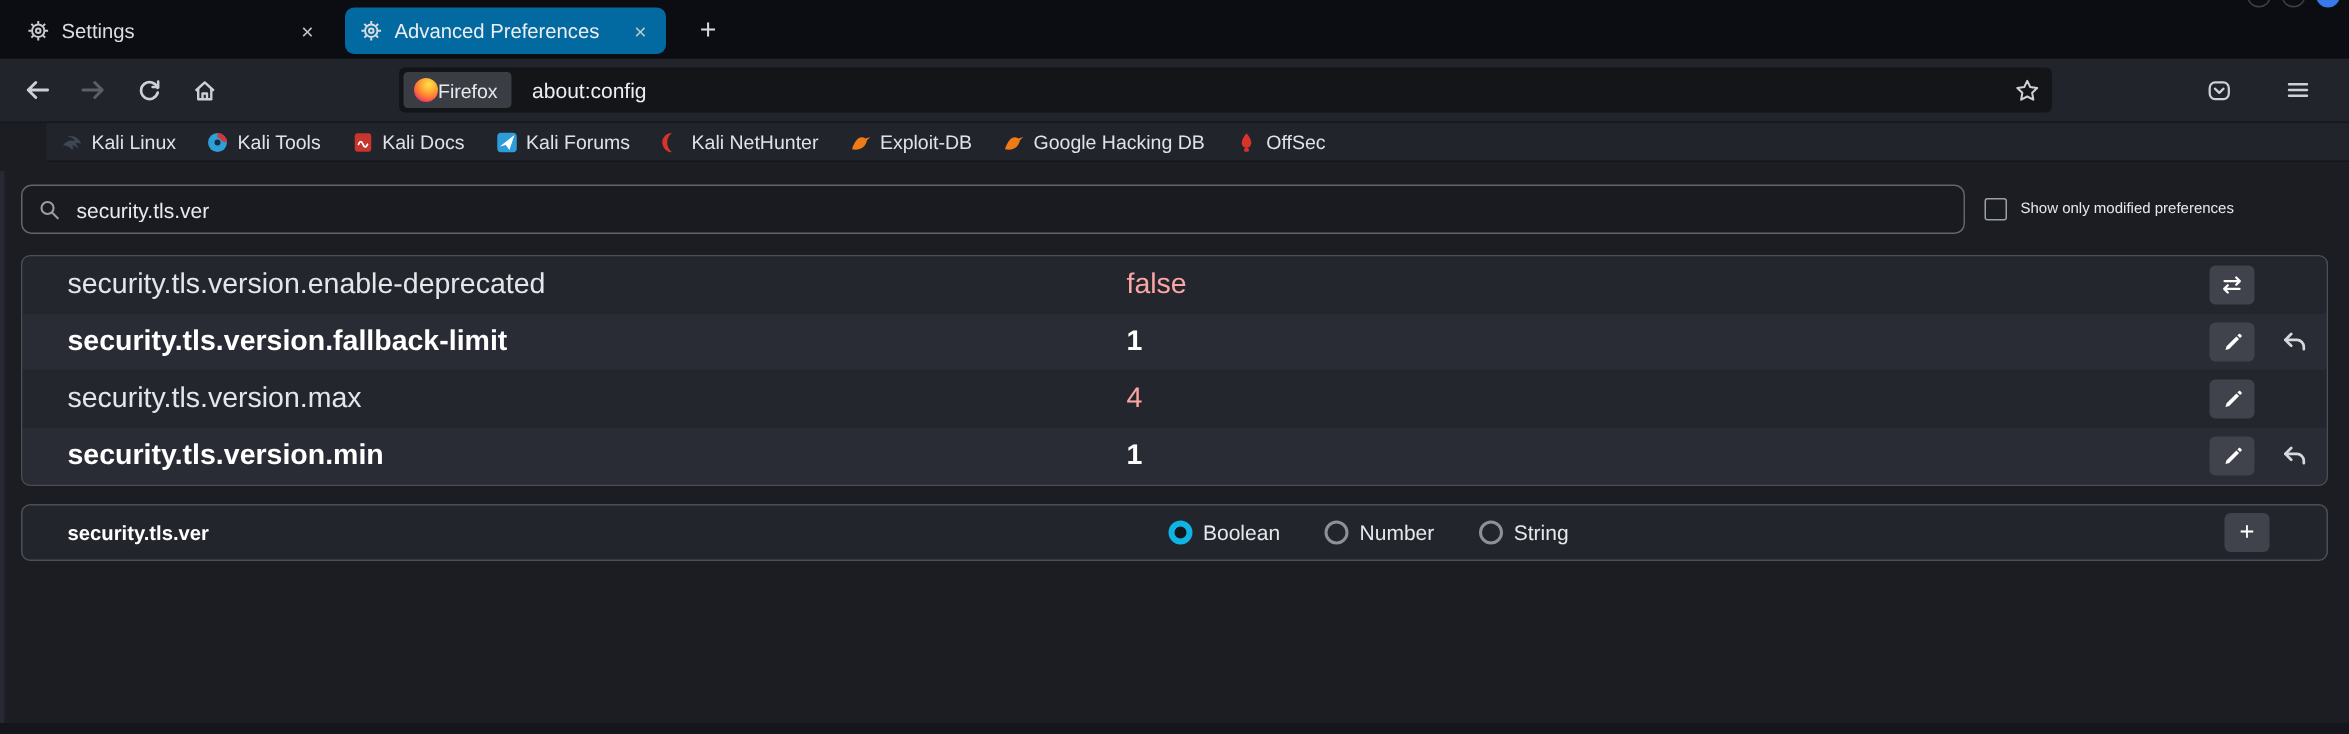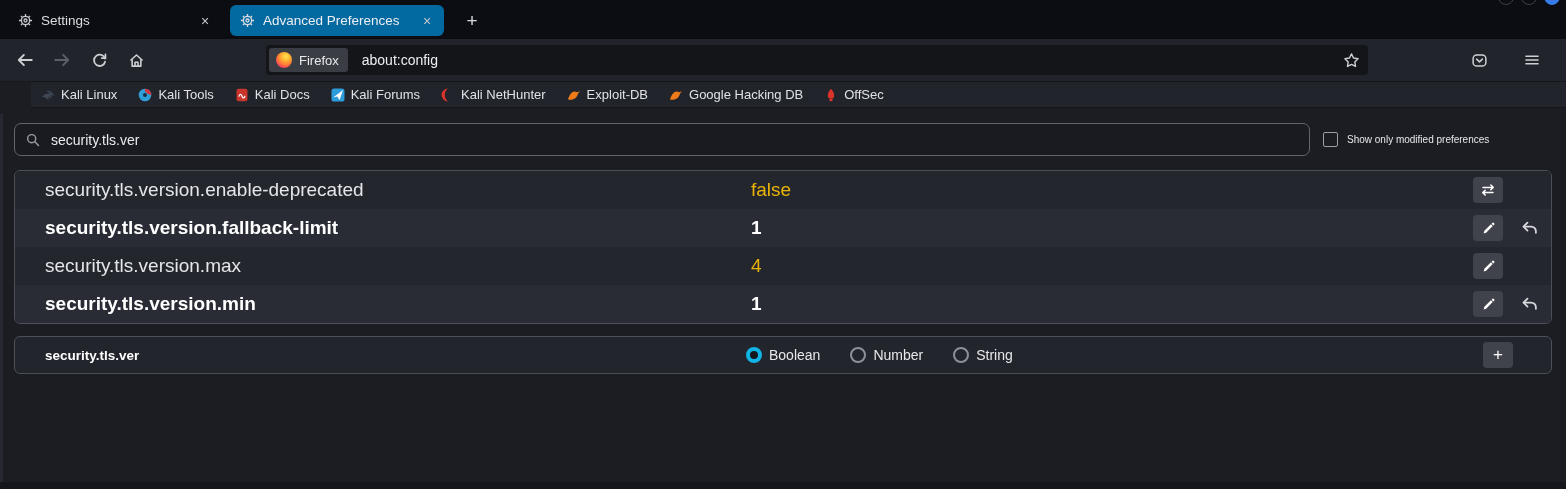--- a/index.html
+++ b/index.html
@@ -36,21 +36,21 @@
     height:43px; background:#21242b; display:flex; align-items:center;
     padding:0 12px 0 10px; border-bottom:1px solid #15171d;
   }
   .nav-btn { width:30px; height:30px; display:flex; align-items:center; justify-content:center;
     border-radius:4px; margin-right:7px; }
   .urlbar {
     width:1102px; height:30px; margin-left:108px; background:#131519;
     border-radius:4px; display:flex; align-items:center; padding:0 8px 0 3px;
   }
   .ff-chip { background:#3a3d44; border-radius:3px; height:24px; display:flex;
-    align-items:center; gap:7px; padding:0 9px 0 7px; font-size:13px; color:#e8eaed; }
+    align-items:center; gap:0; padding:0 9px 0 7px; font-size:13px; color:#e8eaed; }
   .ff-logo { width:16px; height:16px; border-radius:50%;
     background:radial-gradient(circle at 62% 28%, #ffe14d 0%, #ffb032 30%, #ff7139 58%, #e3306e 82%, #942ea0 100%); }
   .url-text { font-size:14px; color:#eceef1; margin-left:14px; }
   .url-star { margin-left:auto; }
   .nav-right { margin-left:auto; display:flex; align-items:center; gap:16px; }
 
   
   .bookmarks {
     height:26px; background:#21242b; display:flex; align-items:center;
     padding:0 10px; gap:21px; border-bottom:1px solid #13151a; font-size:13px; color:#e0e2e6;margin-left:31px;
@@ -73,32 +73,32 @@
   .filter-label { font-size:10px; color:#e6e8eb; white-space:nowrap; }
 
   .pref-table {
     margin:14px 14px 0 14px; border:1px solid #4b4f58; border-radius:6px; overflow:hidden;
   }
   .pref-row { height:38px; position:relative; display:flex; align-items:center; font-size:19px; }
   .pref-row.odd  { background:#24262e; }
   .pref-row.even { background:#2a2c35; }
   .pref-name { margin-left:30px; color:#e4e6ea; }
   .pref-row.modified .pref-name, .pref-row.modified .pref-value { font-weight:700; color:#ffffff; }
-  .pref-value { position:absolute; left:736px; color:#eab308; }
+  .pref-value { position:absolute; left:736px; color:#fca5a5; }
   .row-actions { position:absolute; right:6px; display:flex; align-items:center; gap:15px; width:72px; }
   .action-btn { width:30px; height:26px; border-radius:4px; background:#40434c;
     display:flex; align-items:center; justify-content:center; flex:none; }
   .undo-btn { width:22px; height:22px; display:flex; align-items:center; justify-content:center; }
 
   .add-box {
     margin:12px 14px 0 14px; height:38px; border:1px solid #4b4f58; border-radius:6px;
     background:#23252d; position:relative; display:flex; align-items:center; font-size:13.5px;
   }
   .add-name { margin-left:30px; font-weight:700; color:#ffffff; }
-  .radio-group { position:absolute; left:731px; display:flex; align-items:center; gap:30px; }
+  .radio-group { position:absolute; left:764px; display:flex; align-items:center; gap:30px; }
   .radio-opt { display:flex; align-items:center; gap:7px; font-size:14px; color:#e6e8eb; }
   .radio { width:16px; height:16px; border-radius:50%; border:2px solid #8d9097; background:transparent; flex:none; }
   .radio.selected { border:4.5px solid #0fb4e4; background:#15171d; }
   .add-btn { position:absolute; left:1468px; width:30px; height:26px; border-radius:4px;
     background:#40434c; display:flex; align-items:center; justify-content:center;
     color:#ffffff; font-size:17px; }
 
   
   .edge-left { position:absolute; left:0; top:114px; bottom:7px; width:3px; background:#262932; }
   .edge-bottom { position:absolute; left:0; right:0; bottom:0; height:7px; background:#14161b; }

